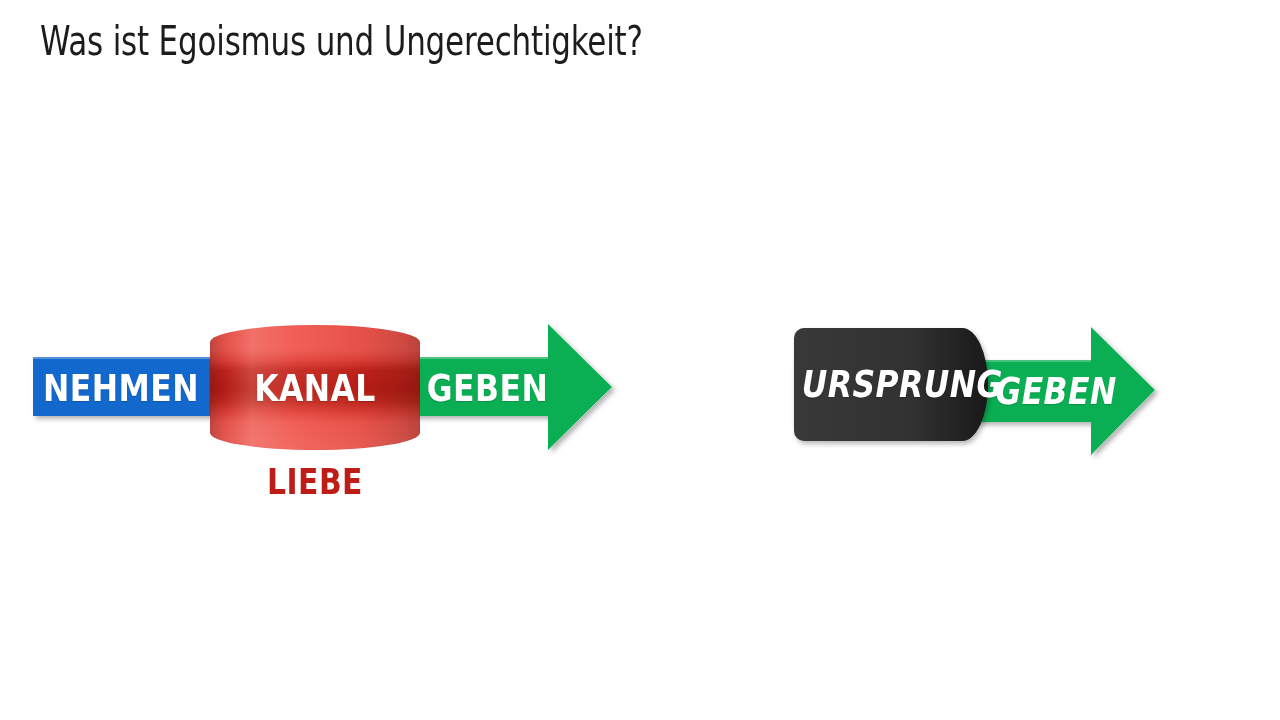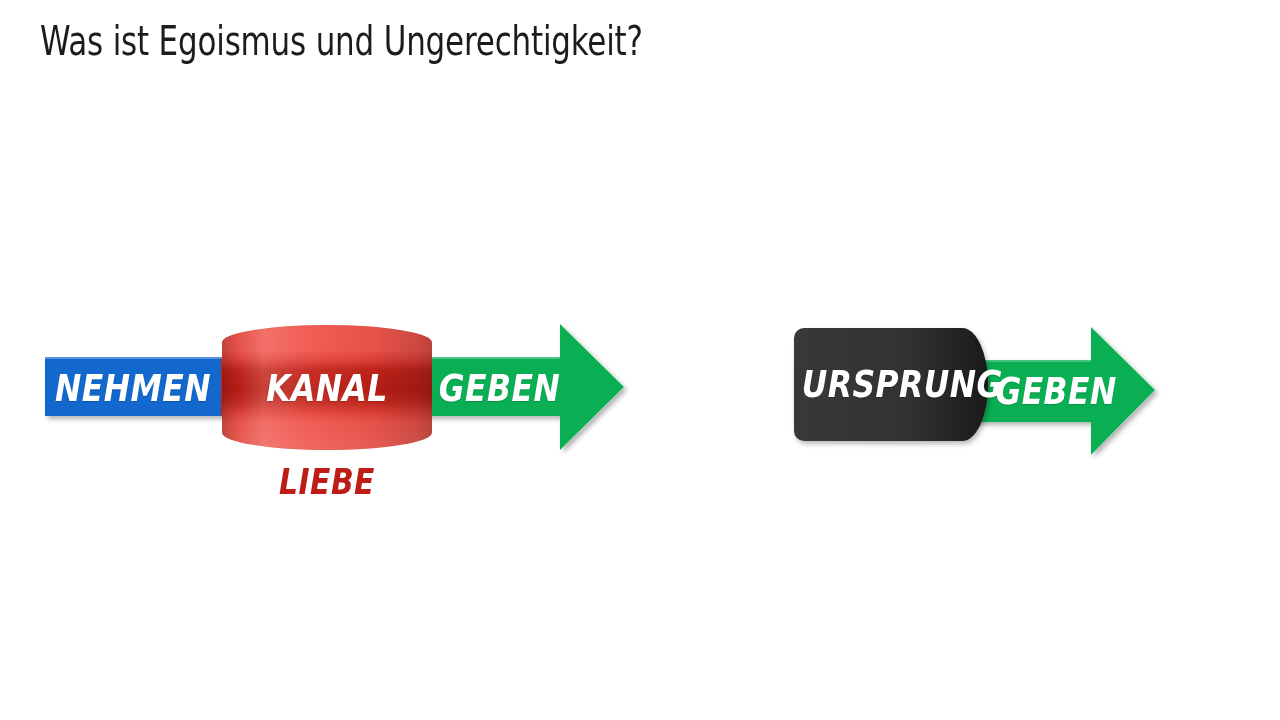--- a/index.html
+++ b/index.html
@@ -130,21 +130,21 @@
     white-space: nowrap;
     text-align: center;
     transform: scaleX(0.92);
   }
 </style>
 </head>
 <body>
 
 <div id="slide-title">Was ist Egoismus und Ungerechtigkeit?</div>
 
-<div class="diagram" id="diagram-left" style="left:12px; top:0px; width:660px; height:520px;font-style:italic;">
+<div class="diagram" id="diagram-left" style="left:0px; top:0px; width:660px; height:520px;">
 
   <div class="arrow-wrap">
     <svg class="arrow-svg" width="660" height="520" viewBox="0 0 660 520">
       <defs>
         <filter id="dropshadowL" x="-20%" y="-20%" width="150%" height="160%">
           <feDropShadow dx="3" dy="3" stdDeviation="2.6" flood-color="#000000" flood-opacity="0.30"></feDropShadow>
         </filter>
       </defs>
 
       <g filter="url(#dropshadowL)">

